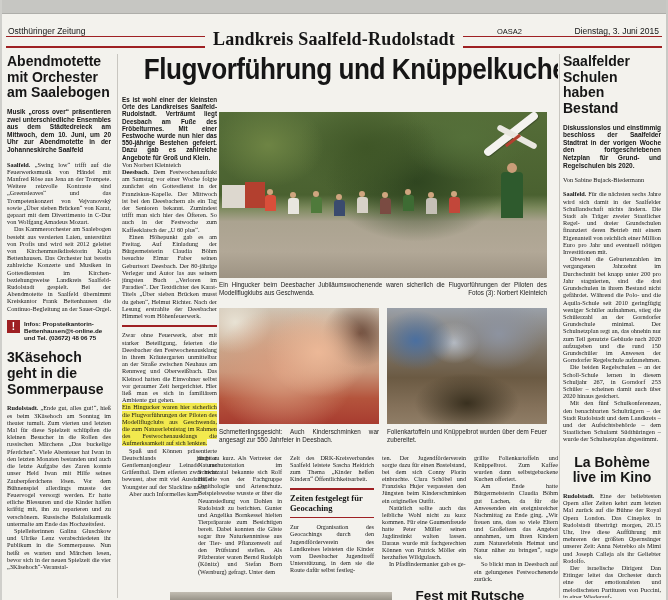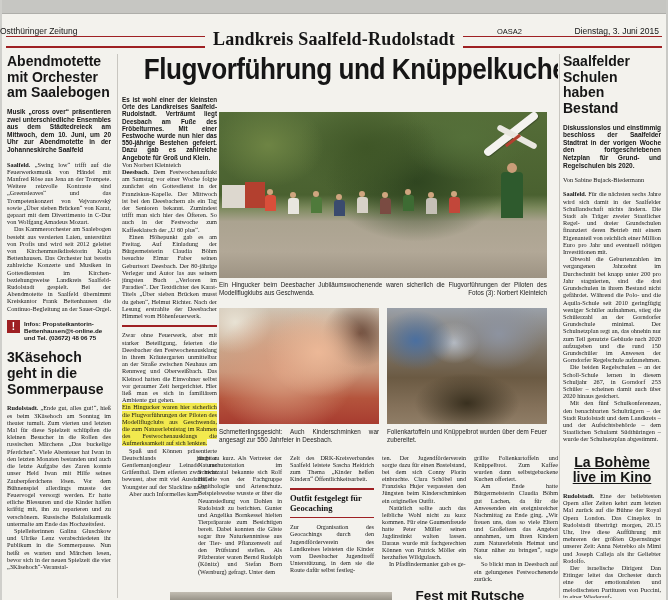--- a/index.html
+++ b/index.html
@@ -9,21 +9,21 @@
     --ink:#161616;
   }
   html,body{margin:0;padding:0;background:#c6c6c2;}
   .page{position:relative;width:668px;height:600px;background:var(--paper);
         overflow:hidden;font-family:"Liberation Serif",serif;color:var(--ink);}
   .scan-top{position:absolute;left:0;top:0;width:668px;height:13px;background:#c6c6c2;border-bottom:1px solid #aeaeaa;}
   .scan-right{position:absolute;right:0;top:0;width:2px;height:600px;background:#c9c9c5;}
   .scan-left{position:absolute;left:0;top:0;width:2px;height:600px;background:#cfcfcb;}
 
   
-  .mast-left{position:absolute;left:0;top:26px;font:8.5px "Liberation Sans",sans-serif;}
+  .mast-left{position:absolute;left:8px;top:26px;font:8.5px "Liberation Sans",sans-serif;}
   .mast-title{position:absolute;left:0;top:16px;width:668px;text-align:center;margin:0;z-index:2;}
   .mast-title span{display:inline-block;background:var(--paper);padding:0 8px;
         font:bold 18px/20px "Liberation Serif",serif;letter-spacing:.2px;text-align:center;}
   .mast-code{position:absolute;left:497px;top:27px;font:7.5px "Liberation Sans",sans-serif;}
   .mast-date{position:absolute;right:9px;top:26px;font:8.5px "Liberation Sans",sans-serif;}
   .rule-thin{position:absolute;left:6px;width:656px;top:36px;height:1px;background:var(--accent-red);z-index:1;}
   .rule-main{position:absolute;left:6px;width:656px;top:46px;height:2px;background:var(--accent-red);}
 
   .vdiv{position:absolute;top:54px;height:544px;width:1px;background:#c8c6c0;}
   .vdiv-left{left:117px;}
@@ -113,21 +113,21 @@
   .bcol p{font-size:6.2px;line-height:7.1px;text-align:justify;margin:0;}
   .bcol p.ind{text-indent:7px;}
 
   .next-head{position:absolute;left:272px;top:536px;width:152px;text-align:center;margin:0;
         font:bold 13.5px "Liberation Sans",sans-serif;white-space:nowrap;}
   .bottom-photo{position:absolute;left:48px;top:540px;width:222px;height:10px;
         background:linear-gradient(180deg,#c2bdb2,#8e8a7f);}
 
   
   .col-right{position:absolute;left:563px;top:54px;width:98px;height:544px;overflow:hidden;}
-  .col-right .small-head2{font:bold 14px/1.12 "Liberation Sans",sans-serif;text-align:center;margin:12px 0 6px;text-decoration:underline;}
+  .col-right .small-head2{font:bold 14px/1.12 "Liberation Sans",sans-serif;text-align:center;margin:12px 0 6px;}
 </style>
 </head>
 <body>
 
 <div class="page">
   <div class="scan-top"></div>
   <div class="scan-left"></div>
   <div class="scan-right"></div>
 
   <div class="rule-thin"></div>
@@ -199,21 +199,21 @@
     <div class="photo photo-small-right"></div>
     <div class="caption caption-sl">Schmetterlingsgesicht: Auch Kinderschminken war angesagt zur 550 Jahrfeier in Deesbach.</div>
     <div class="caption caption-sr">Folienkartoffeln und Knüppelbrot wurden über dem Feuer zubereitet.</div>
 
     <div class="bcol bc2">
       <p>nicht zu kurz. Als Vertreter der Naturschutzstation im Schwarzatal bekannte sich Rolf Hiller von der Fachgruppe Ornithologie und Artenschutz. Beispielsweise wusste er über die Neuansiedlung von Dohlen in Rudolstadt zu berichten. Gunter und Angelika Bornkessel hielten Tierpräparate zum Besichtigen bereit. Dabei konnten die Gäste sogar ihre Naturkenntnisse aus der Tier- und Pflanzenwelt auf den Prüfstand stellen. Als Pilzberater waren Bernd Rudolph (Könitz) und Stefan Born (Wernburg) gefragt. Unter dem</p>
     </div>
     <div class="bcol bc3">
       <p>Zelt des DRK-Kreisverbandes Saalfeld leistete Sascha Heidrich zum Thema „Kinder helfen Kindern“ Öffentlichkeitsarbeit.</p>
       <div class="subrule-top"></div>
-      <h3 class="subhead2">Outfit festgelegt für Geocaching</h3>
+      <h3 class="subhead2">Zeiten festgelegt für Geocaching</h3>
       <div class="subrule-bot"></div>
       <p>Zur Organisation des Geocachings durch den Jugendförderverein des Landkreises leisteten die Kinder vom Deesbacher Jugendtreff Unterstützung, in dem sie die Route dafür selbst festleg-</p>
     </div>
     <div class="bcol bc4">
       <p>ten. Der Jugendförderverein sorgte dazu für einen Bastelstand, bei dem sich Conny Plorin einbrachte. Clara Schöbel und Franziska Hujer verpassten den Jüngsten beim Kinderschminken ein originelles Outfit.</p>
       <p class="ind">Natürlich sollte auch das leibliche Wohl nicht zu kurz kommen. Für eine Gaumenfreude hatte Peter Müller seinen Jagdinstinkt walten lassen. Daraus wurde mit fachgerechten Können von Patrick Möller ein herzhaftes Wildgulasch.</p>
       <p class="ind">In Pfadfindermanier gab es ge-</p>
     </div>
     <div class="bcol bc5">
       <p>grillte Folienkartoffeln und Knüppelbrot. Zum Kaffee wurden dann selbstgebackene Kuchen offeriert.</p>

